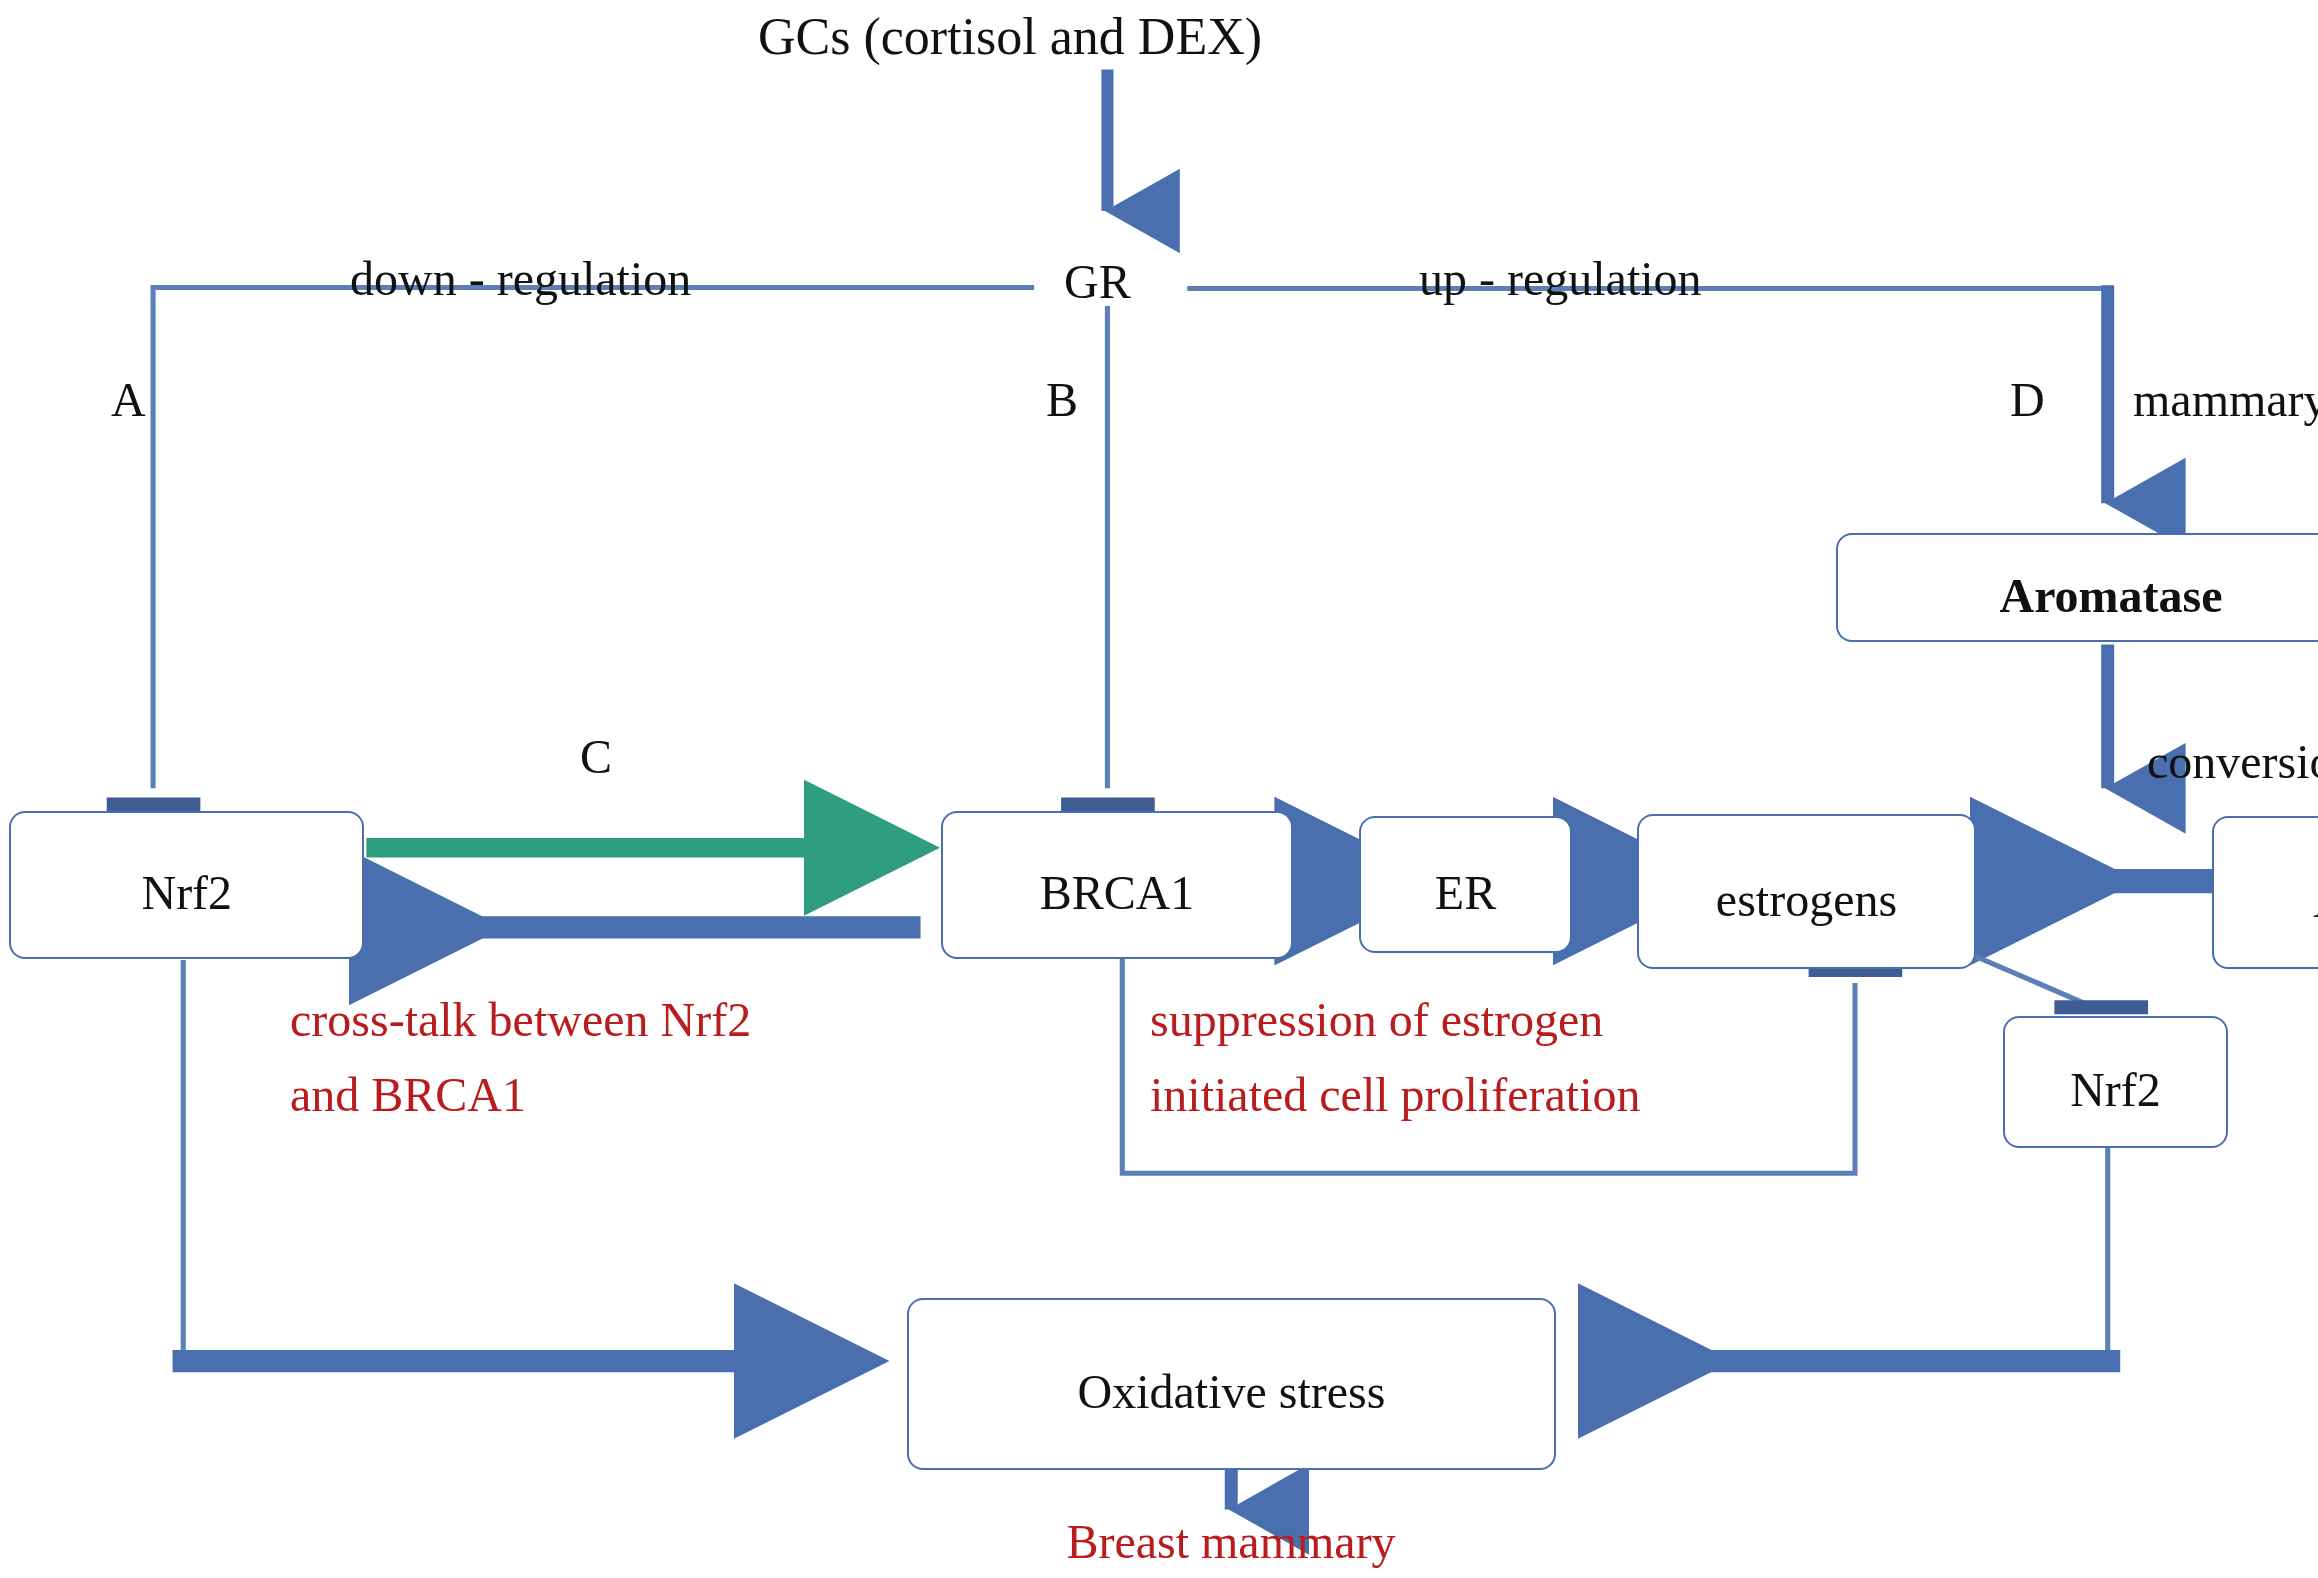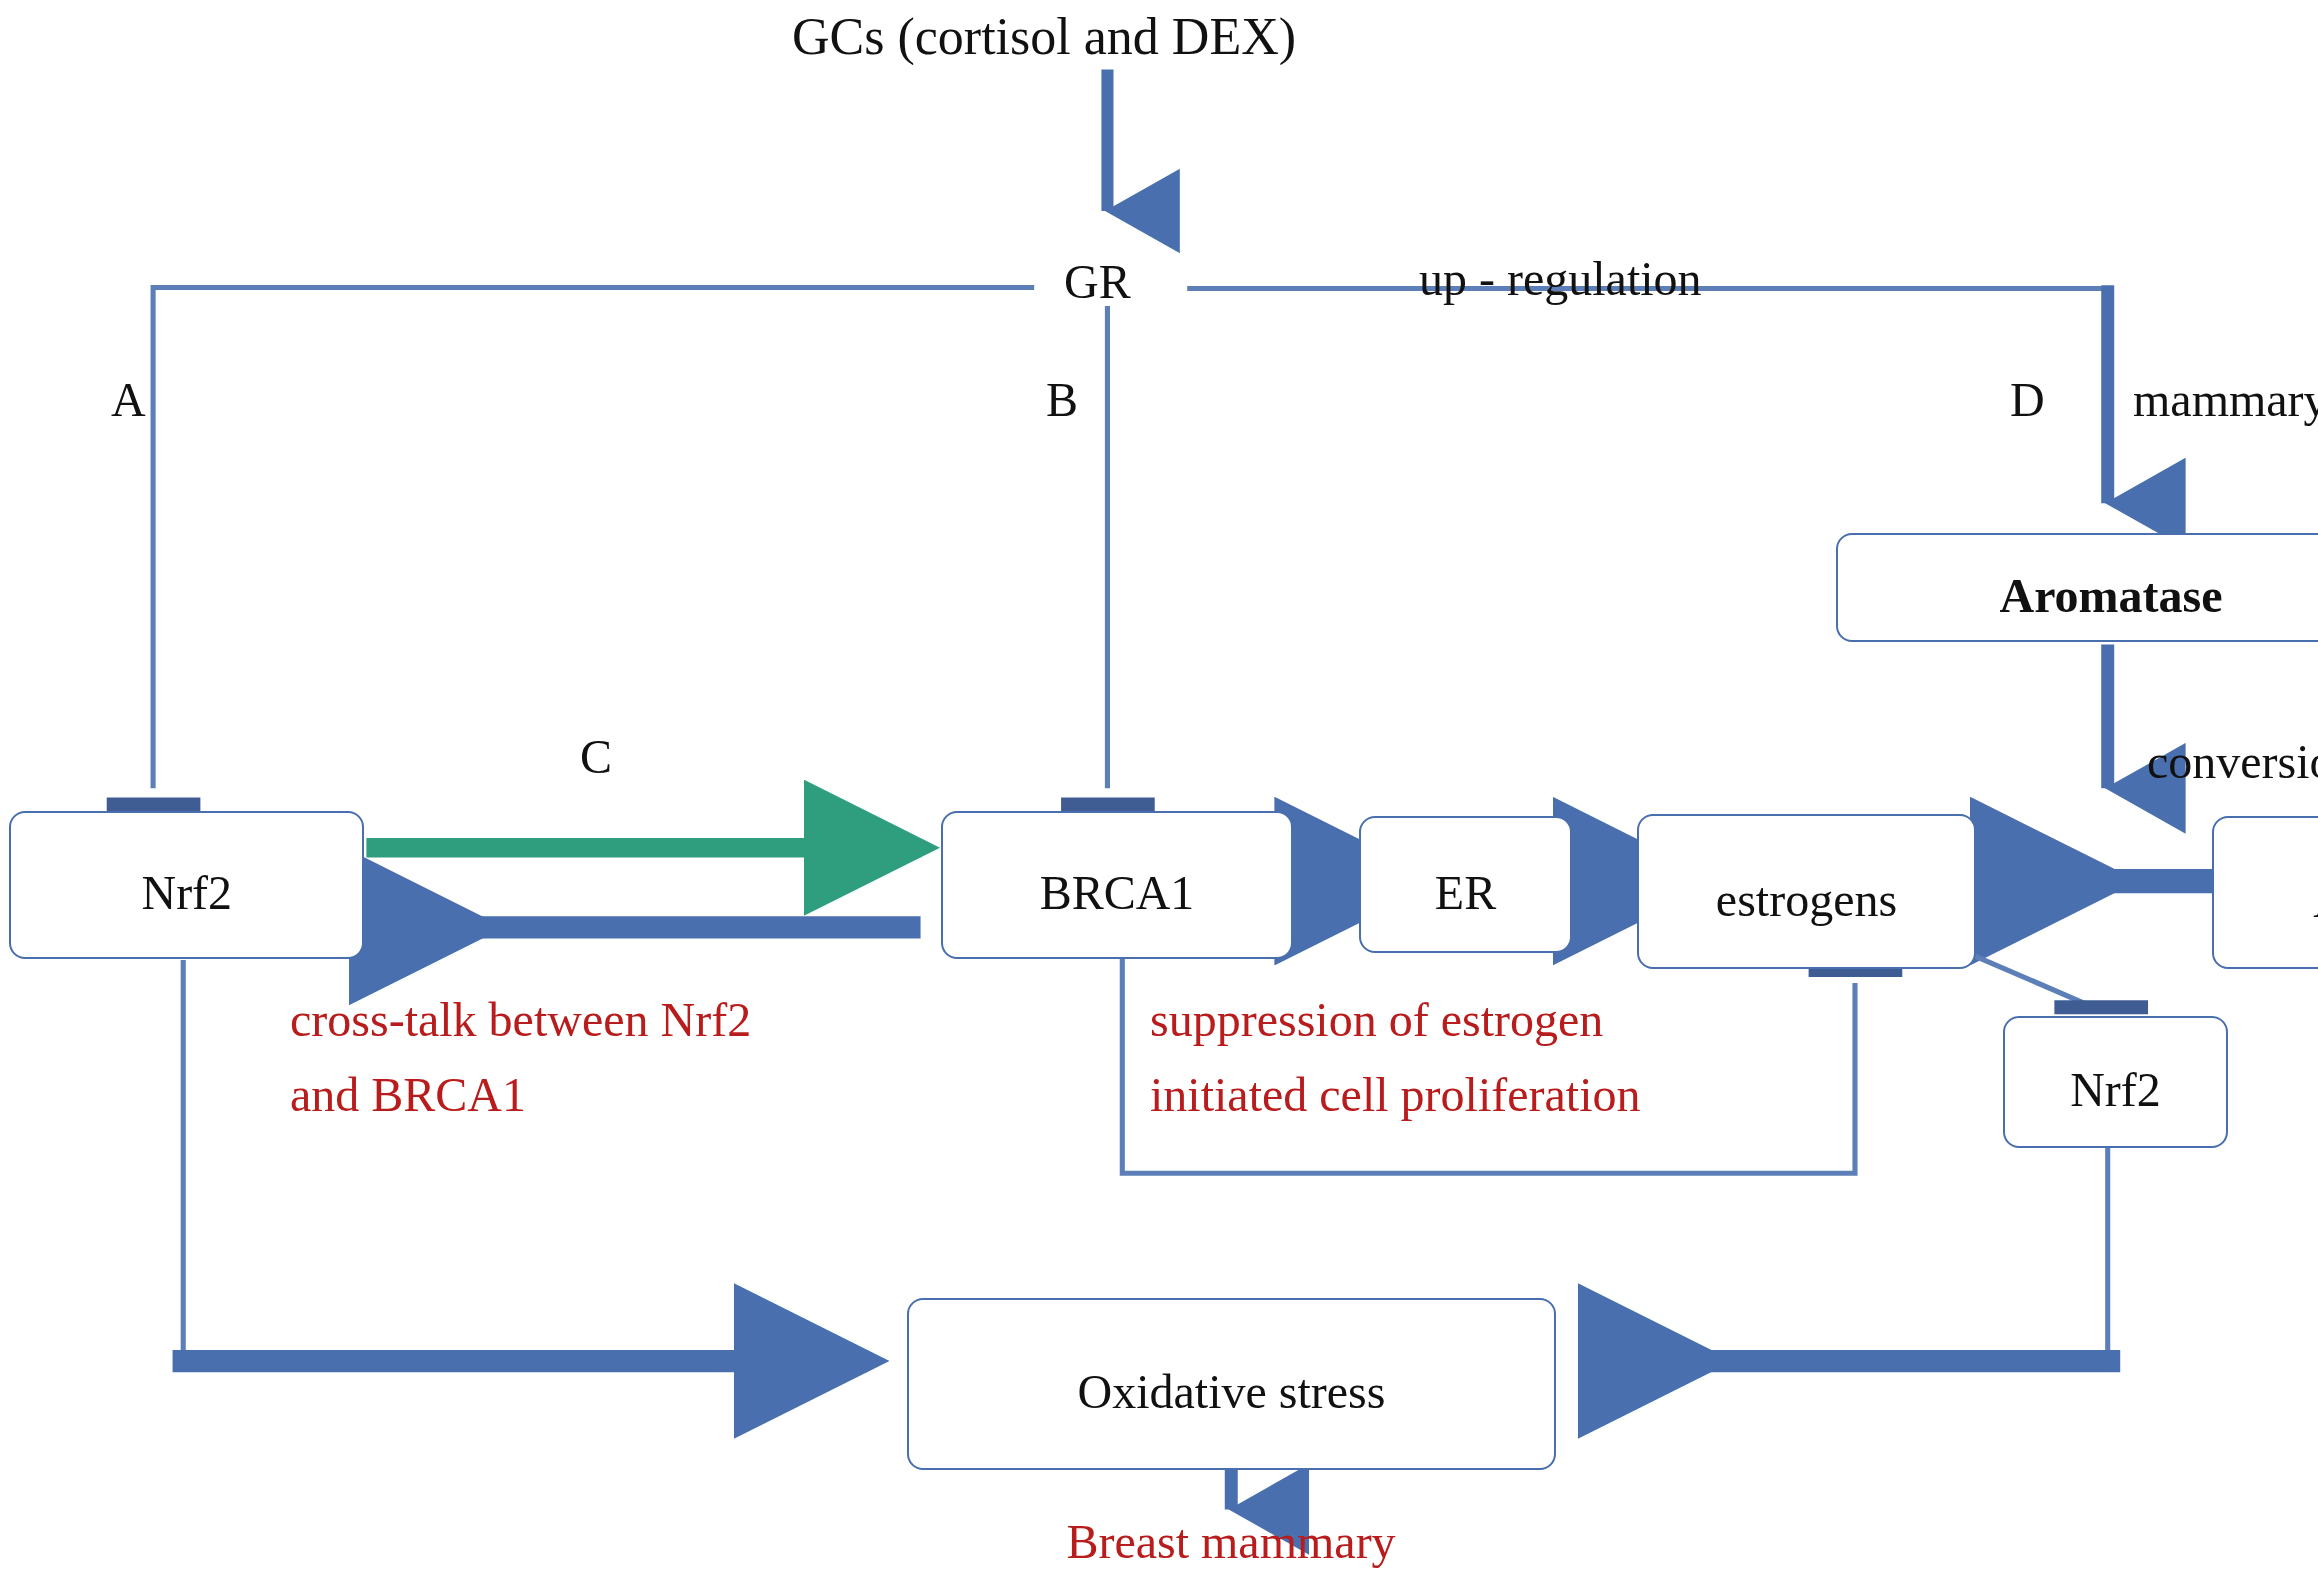--- a/index.html
+++ b/index.html
@@ -97,24 +97,25 @@
     <g>
       <path d="M395,2070 L395,2935" fill="none" stroke="#5C7FB8" stroke-width="11"></path>
       <line x1="372" y1="2935" x2="1870" y2="2935" stroke="#4A6FAF" stroke-width="48" marker-end="url(#mkBlueRight)"></line>
     </g>
 
     <g>
       <line x1="2655" y1="3110" x2="2655" y2="3255" stroke="#4A6FAF" stroke-width="28" marker-end="url(#mkBlueDown)"></line>
     </g>
   </svg>
 
-  <div class="txt big" style="left:1044px;top:4.6px;transform:translateX(-50%);font-family:Liberation Serif, serif;">GCs (cortisol and DEX)</div>
+  <div class="txt big" style="left:1010px;top:4.6px;transform:translateX(-50%);font-family:Liberation Serif, serif;">GCs (cortisol and DEX)</div>
 
   <div class="txt" style="left:1064px;top:253px;">GR</div>
 
+  <div class="txt" style="left:350px;top:250px;">down - regulation</div>
 
   <div class="txt" style="left:1419px;top:250px;">up - regulation</div>
 
   <div class="txt letter" style="left:111px;top:371px;">A</div>
 
   <div class="txt letter" style="left:1046px;top:371px;">B</div>
 
   <div class="txt letter" style="left:2010px;top:371px;">D</div>
 
   <div class="txt" style="left:2133px;top:371px;">mammary tissue</div>

